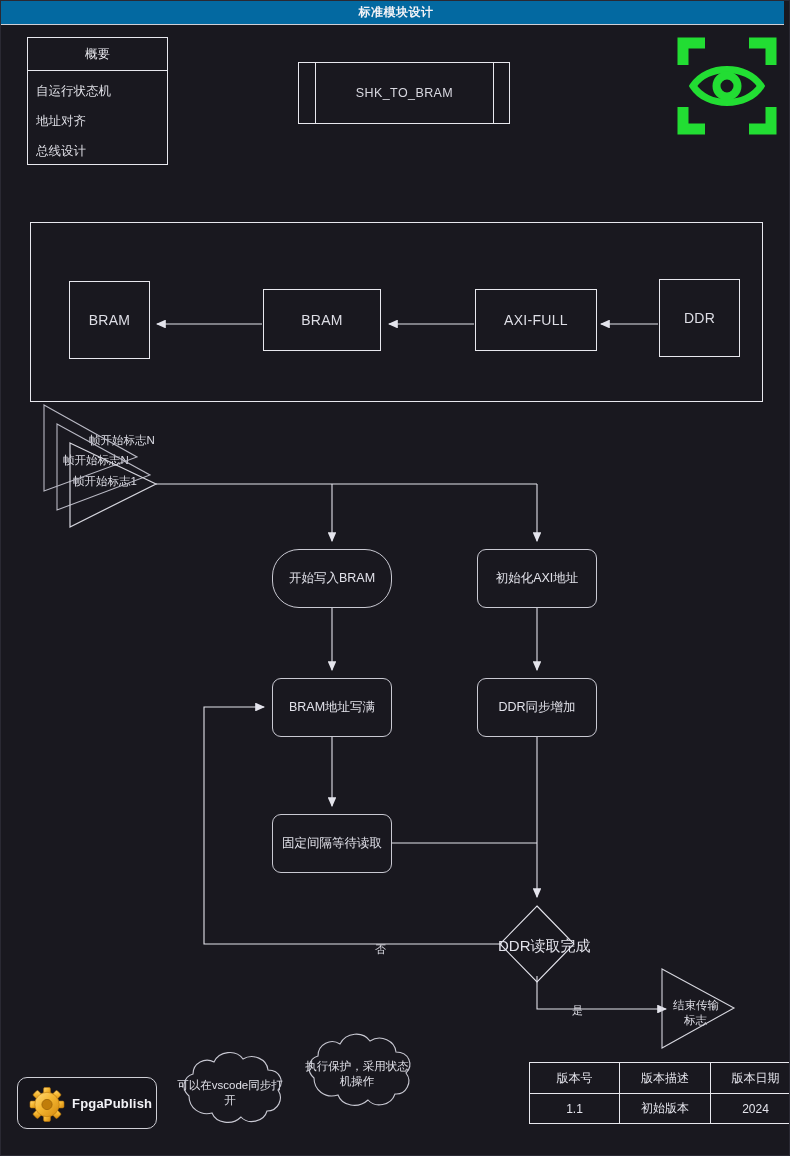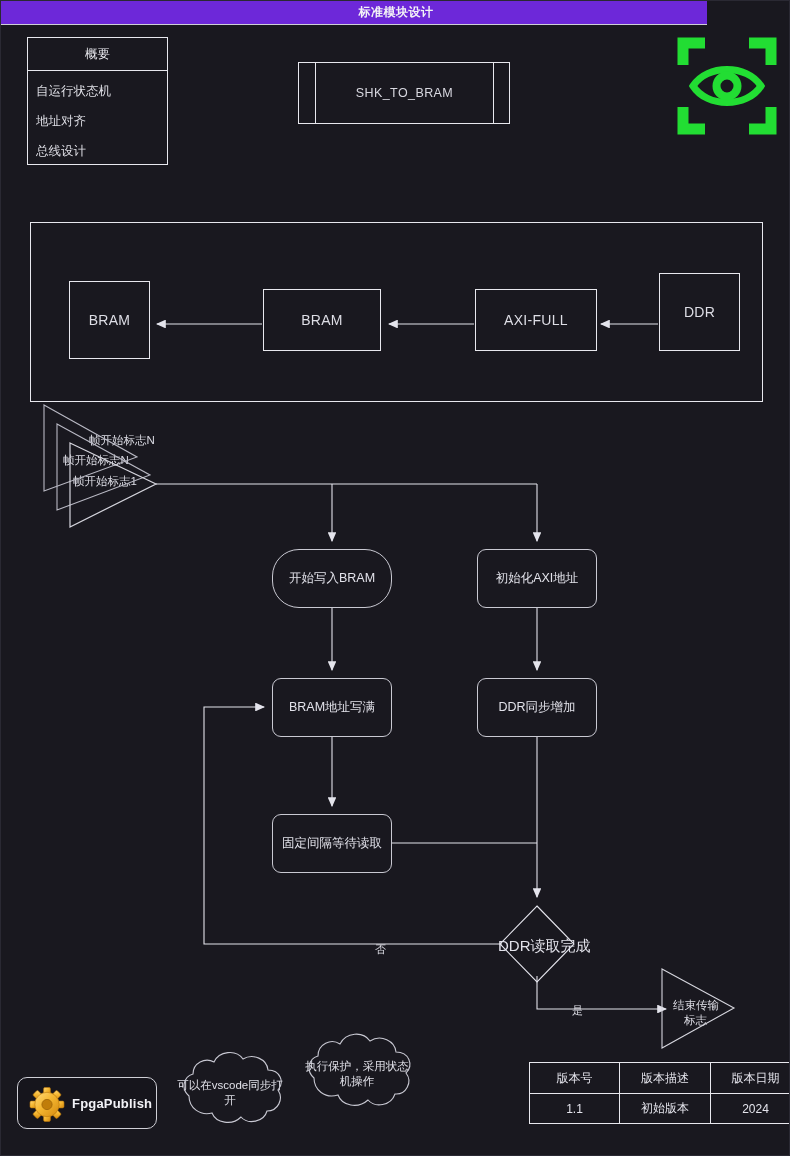--- a/index.html
+++ b/index.html
@@ -10,22 +10,22 @@
   #page{
     position:relative;
     width:790px;height:1156px;
     background:#19181f;
     overflow:hidden;
     border:1px solid #2a2933;
     box-sizing:border-box;
   }
   
   #titlebar{
-    position:absolute;left:0;top:0;width:706px;height:24px;
-    background:#6d28d9;
+    position:absolute;left:0;top:0;width:783px;height:24px;
+    background:#0369a1;
     border-bottom:1px solid #cfcfd6;
     box-sizing:border-box;
   }
   #title-text{
     position:absolute;left:0;top:0;width:790px;height:23px;
     line-height:23px;text-align:center;
     color:#f2f2f6;font-size:12px;font-weight:bold;letter-spacing:.5px;
   }
   
   .wbox{position:absolute;border:1px solid #e8e8ee;box-sizing:border-box;background:transparent;}
@@ -134,21 +134,21 @@
       </g>
       <path d="M20 55 C34 33, 74 33, 88 55 C74 77, 34 77, 20 55 Z" fill="none" stroke="#22dd33" stroke-width="7"></path>
       <circle cx="54" cy="55" r="10.5" fill="none" stroke="#22dd33" stroke-width="8"></circle>
     </svg>
   </div>
 
   <div class="wbox" id="dlgroup">
     <div class="dlnode" style="left:38px;top:58px;width:81px;height:78px;">BRAM</div>
     <div class="dlnode" style="left:232px;top:66px;width:118px;height:62px;">BRAM</div>
     <div class="dlnode" style="left:444px;top:66px;width:122px;height:62px;">AXI-FULL</div>
-    <div class="dlnode" style="left:628px;top:50px;width:81px;height:78px;">DDR</div>
+    <div class="dlnode" style="left:628px;top:56px;width:81px;height:78px;">DDR</div>
   </div>
 
   <div class="fnode" style="left:271px;top:548px;width:120px;height:59px;border-radius:27px;">开始写入BRAM</div>
   <div class="fnode" style="left:476px;top:548px;width:120px;height:59px;">初始化AXI地址</div>
   <div class="fnode" style="left:271px;top:677px;width:120px;height:59px;">BRAM地址写满</div>
   <div class="fnode" style="left:476px;top:677px;width:120px;height:59px;">DDR同步增加</div>
   <div class="fnode" style="left:271px;top:813px;width:120px;height:59px;">固定间隔等待读取</div>
 
   <div class="diamond-label" style="left:497px;top:936px;">DDR读取完成</div>
 

